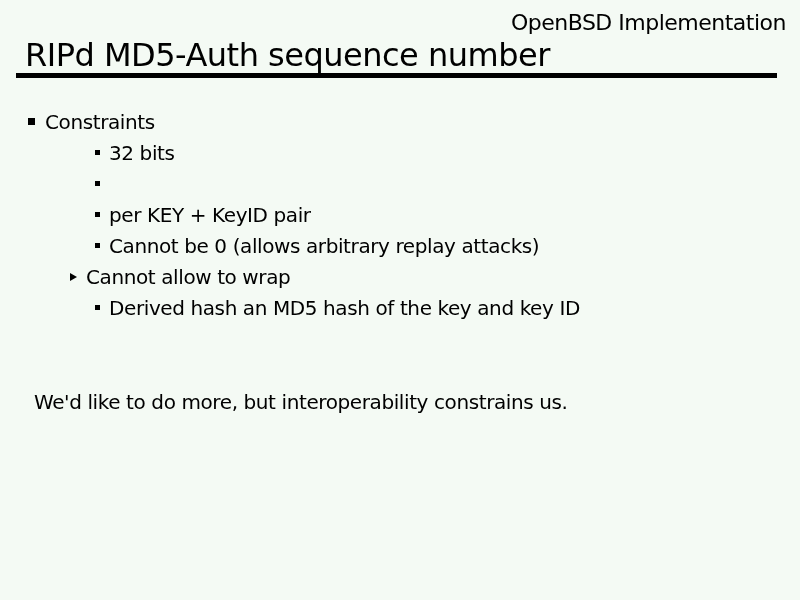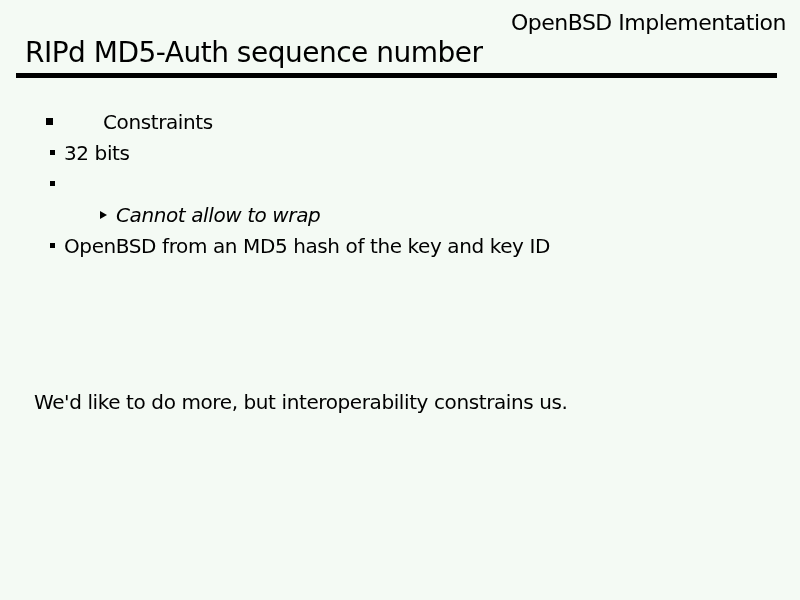--- a/index.html
+++ b/index.html
@@ -24,21 +24,21 @@
     top: 10px;
     right: 14px;
     font-size: 22px;
     letter-spacing: -0.5px;
     white-space: nowrap;
   }
   .title {
     position: absolute;
     top: 36px;
     left: 25px;
-    font-size: 28px;
+    font-size: 32px;
     letter-spacing: -0.5px;
     white-space: nowrap;
   }
   .title-rule {
     position: absolute;
     top: 73px;
     left: 16px;
     width: 761px;
     height: 5px;
     background: #000;
@@ -53,23 +53,23 @@
     list-style: none;
   }
   ul.bullets li {
     display: flex;
     align-items: center;
     height: 31px;
     font-size: 20px;
     letter-spacing: -0.4px;
     white-space: nowrap;
   }
-  li.level-1 { padding-left: 46px; gap: 40px; }
-  li.level-2 { padding-left: 50px; }
-  li.level-3 { padding-left: 100px; font-style: italic; }
+  li.level-1 { padding-left: 28px; }
+  li.level-2 { padding-left: 95px; }
+  li.level-3 { padding-left: 70px; }
   .sq1 {
     flex: none;
     width: 7px;
     height: 7px;
     background: #000;
     margin-right: 10px;
   }
   .sq2 {
     flex: none;
     width: 5px;
@@ -110,24 +110,32 @@
         <span class="sq1"></span>
         <span>Constraints</span>
       </li>
       <li class="level-2">
         <span class="sq2"></span>
         <span>32 bits</span>
       </li>
       <li class="level-2">
         <span class="sq2"></span>
       </li>
+      <li class="level-2">
+        <span class="sq2"></span>
+        <span>per KEY + KeyID pair</span>
+      </li>
+      <li class="level-2">
+        <span class="sq2"></span>
+        <span>Cannot be 0 (allows arbitrary replay attacks)</span>
+      </li>
       <li class="level-3">
         <span class="tri"></span>
         <span>Cannot allow to wrap</span>
       </li>
       <li class="level-2">
         <span class="sq2"></span>
-        <span>OpenBSD from an MD5 hash of the key and key ID</span>
+        <span>Derived hash an MD5 hash of the key and key ID</span>
       </li>
     </ul>
 
   <div class="footer-remark">We'd like to do more, but interoperability constrains us.</div>
 </div>
 
 </body></html>

